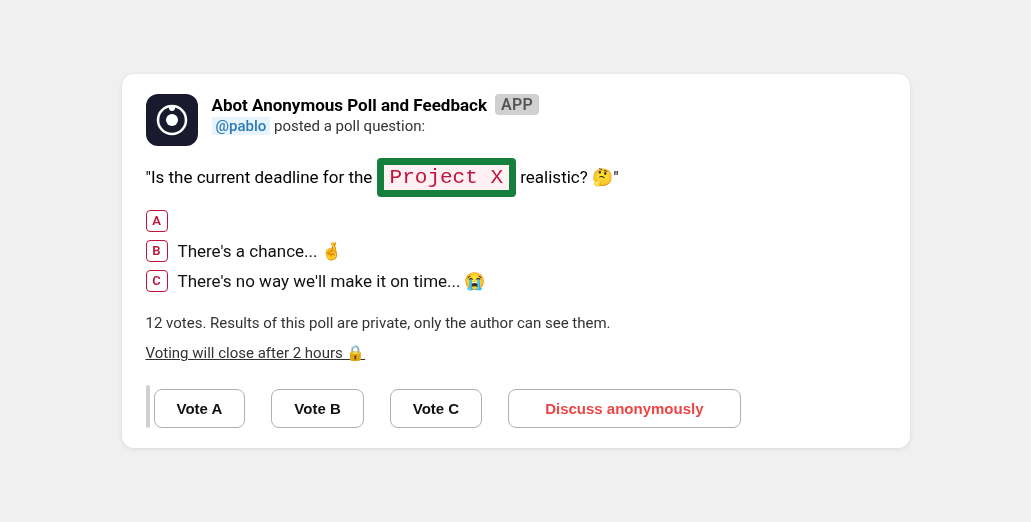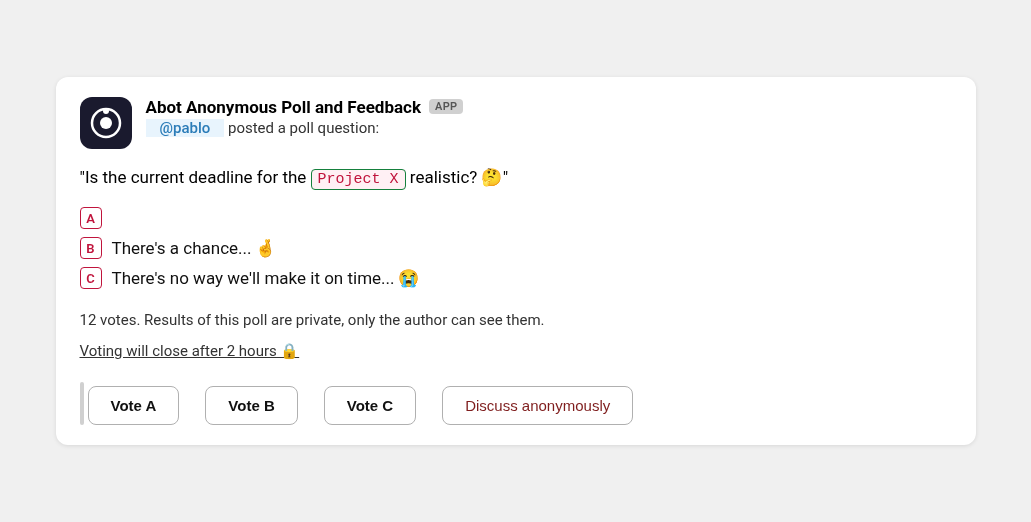--- a/index.html
+++ b/index.html
@@ -14,21 +14,21 @@
       display: flex;
       justify-content: center;
       align-items: center;
       min-height: 100vh;
     }
 
     .card {
       background: #ffffff;
       border-radius: 12px;
       padding: 20px 24px;
-      width: 920px;
+      width: 788px;
       max-width: 100%;
       box-shadow: 0 1px 4px rgba(0,0,0,0.1);
     }
 
     .header {
       display: flex;
       align-items: flex-start;
       gap: 14px;
       margin-bottom: 16px;
     }
@@ -63,59 +63,59 @@
 
     .app-title {
       font-size: 17px;
       font-weight: 700;
       color: #000;
     }
 
     .app-badge {
       background: #d0d0d0;
       color: #555;
-      font-size: 11px;
+      font-size: 16px;
       font-weight: 600;
       padding: 1px 6px;
       border-radius: 4px;
       letter-spacing: 0.3px;
     }
 
     .subtitle {
       font-size: 15px;
       color: #333;
     }
 
     .mention {
       color: #2b7cb8;
       background: #e8f4fd;
       border-radius: 0;
-      padding: 0 14px;
+      padding: 0 4px;
       font-weight: 500;
     }
 
     .content {
       padding-left: 0;
     }
 
     .question {
       font-size: 17px;
       color: #000;
       margin-bottom: 16px;
       line-height: 1.5;
     }
 
     .code-tag {
       font-family: 'Courier New', Courier, monospace;
       color: #c0143c;
       background: #fff0f4;
-      border: 1px solid #15803d;
+      border: 7px solid #15803d;
       border-radius: 4px;
       padding: 1px 6px;
-      font-size: 15px;
+      font-size: 21px;
     }
 
     .options {
       display: flex;
       flex-direction: column;
       gap: 8px;
       margin-bottom: 20px;
     }
 
     .option-row {
@@ -193,24 +193,24 @@
       font-weight: 700;
       color: #111;
       cursor: pointer;
       transition: background 0.15s;
     }
 
     .discuss-btn {
       background: #fff;
       border: 1.5px solid #b0b0b0;
       border-radius: 8px;
-      padding: 10px 22px;
-      font-size: 15px;
-      font-weight: 400;
-      color: #7f1d1d;
+      padding: 10px 36px;
+      font-size: 15px;
+      font-weight: 700;
+      color: #ef4444;
       cursor: pointer;
       transition: background 0.15s;
     }
   </style>
 </head>
 <body>
 
 <div class="card">
   <div class="header">
     <div class="avatar">

